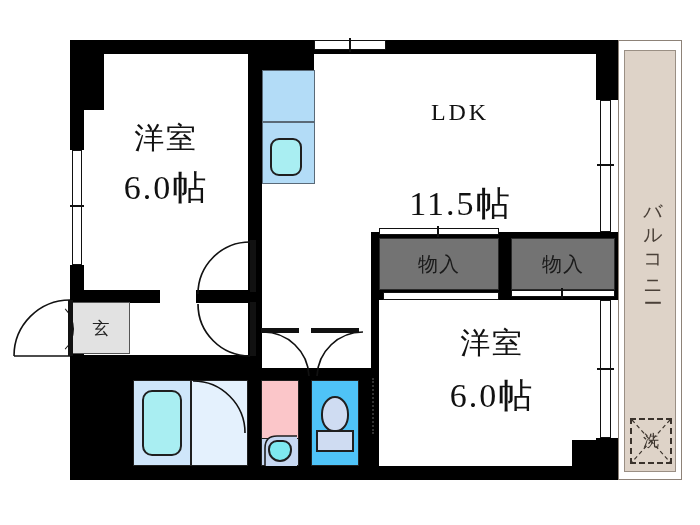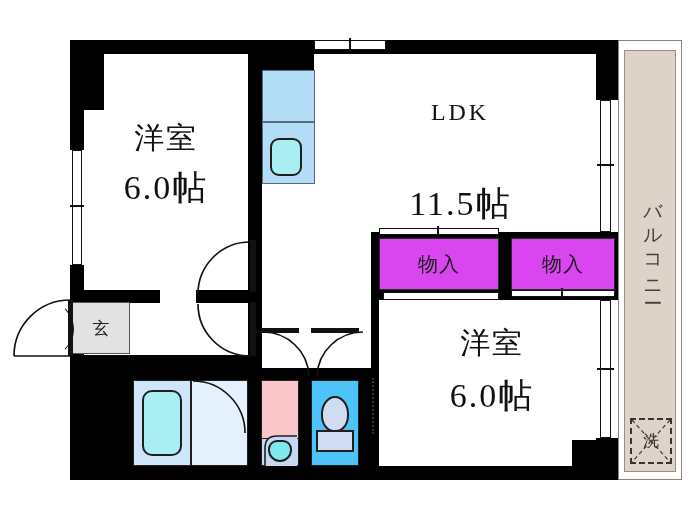--- a/index.html
+++ b/index.html
@@ -56,21 +56,21 @@
     writing-mode: vertical-rl;
     text-orientation: upright;
     letter-spacing: 0.22em;
   }
   .wm-label {
     font-size: 16px;
     color: #3b332c;
   }
   .closet {
     position: absolute;
-    background: #d946ef;
+    background: #737373;
     border: 1.5px solid #2a2a2a;
     box-sizing: border-box;
     display: flex;
     align-items: center;
     justify-content: center;
     text-align: center;
   }
   .balcony {
     position: absolute;
     background: #ded3c8;

